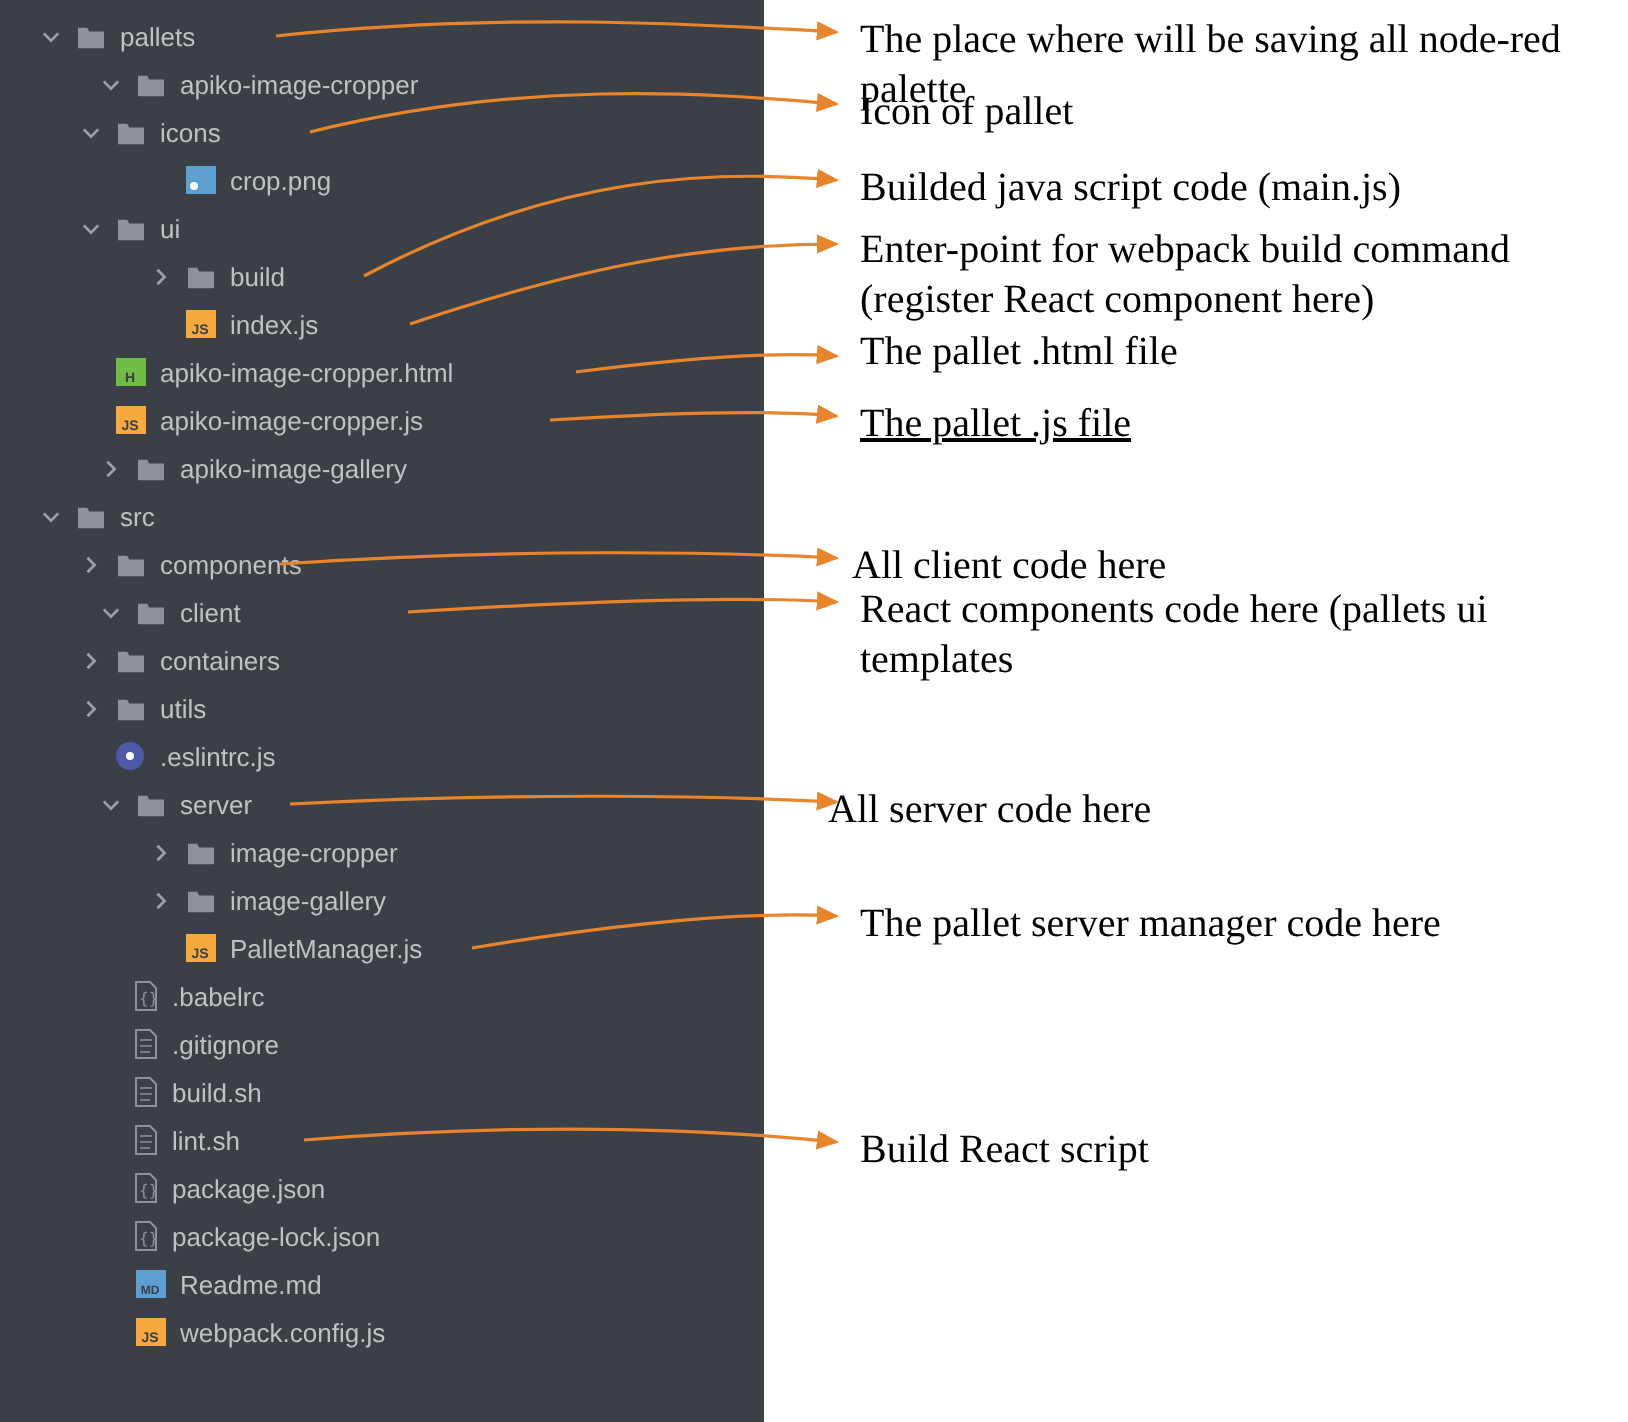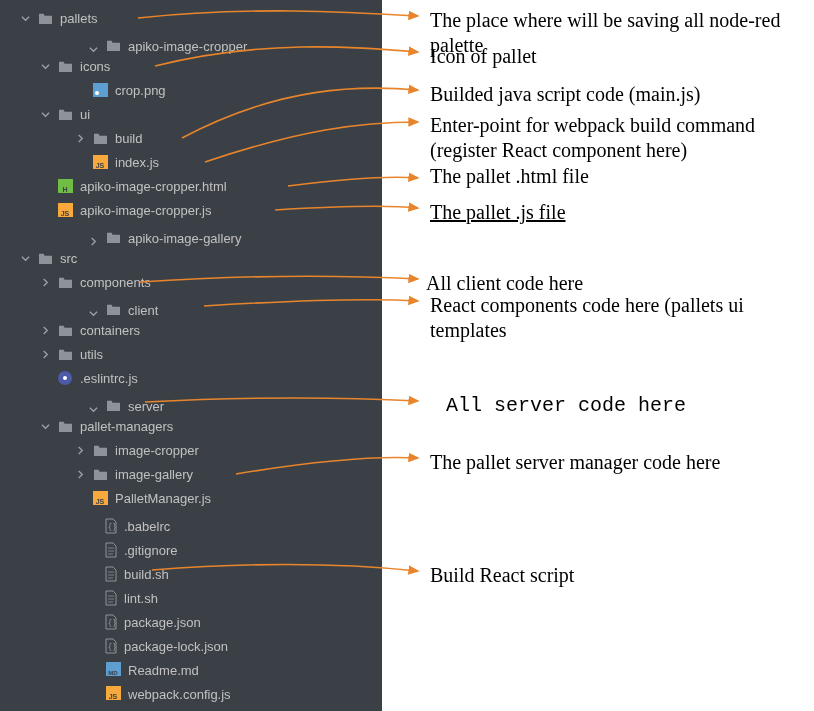--- a/index.html
+++ b/index.html
@@ -1,20 +1,20 @@
 <!DOCTYPE html>
 <html><head>
 <meta charset="utf-8">
 <style>
 * { margin: 0; padding: 0; box-sizing: border-box; }
 body { font-family: 'Helvetica Neue', Arial, sans-serif; font-size: 13px; background: #fff; width: 814px; height: 711px; position: relative; }
 .sidebar { width: 382px; height: 711px; background: #3b4046; position: absolute; left: 0; top: 0; padding-top: 6px; }
 .row { display: flex; align-items: center; height: 24px; color: #c1c1c1; cursor: default; }
 .indent-0 { padding-left: 18px; }
-.indent-1 { padding-left: 86px; align-items: flex-end; }
+.indent-1 { padding-left: 48px; }
 .indent-2 { padding-left: 38px; }
 .indent-3 { padding-left: 73px; }
 .chev { width: 14px; display: inline-flex; align-items: center; justify-content: center; margin-right: 4px; color: #9ba0a6; }
 .chev svg { width: 9px; height: 9px; }
 .nochev { width: 14px; margin-right: 4px; }
 .icon { width: 18px; height: 18px; display: inline-flex; align-items: center; justify-content: center; margin-right: 6px; }
 .label { color: #c1c1c1; }
 .folder-icon svg { width: 15px; height: 13px; fill: #8d9399; }
 .js-icon { width: 15px; height: 14px; background: #f7a93d; display: flex; align-items: flex-end; justify-content: center; font-size: 7px; font-weight: bold; color: #3b4046; font-family: Arial; }
 .html-icon { width: 15px; height: 14px; background: #6fbd44; display: flex; align-items: flex-end; justify-content: center; font-size: 7px; font-weight: bold; color: #3b4046; font-family: Arial; }
@@ -237,33 +237,20 @@
         </svg>
       </span>
     <span class="icon folder-icon">
         <svg viewBox="0 0 16 14">
           <path d="M1 2 L6 2 L7 4 L15 4 L15 13 L1 13 Z"></path>
         </svg>
       </span>
     <span class="label">server</span>
   </div>
 
-  <div class="row indent-2">
-    <span class="chev">
-        <svg viewBox="0 0 10 10">
-          <path d="M1 3 L5 7 L9 3" fill="none" stroke="#9ba0a6" stroke-width="1.5"></path>
-        </svg>
-      </span>
-    <span class="icon folder-icon">
-        <svg viewBox="0 0 16 14">
-          <path d="M1 2 L6 2 L7 4 L15 4 L15 13 L1 13 Z"></path>
-        </svg>
-      </span>
-    <span class="label">pallet-managers</span>
-  </div>
 
   <div class="row indent-3">
     <span class="chev">
         <svg viewBox="0 0 10 10">
           <path d="M3 1 L7 5 L3 9" fill="none" stroke="#9ba0a6" stroke-width="1.5"></path>
         </svg>
       </span>
     <span class="icon folder-icon">
         <svg viewBox="0 0 16 14">
           <path d="M1 2 L6 2 L7 4 L15 4 L15 13 L1 13 Z"></path>
@@ -380,21 +367,21 @@
 
 <div class="annotations">
   <div class="ann" style="left:48px; top:8px;">The place where will be saving all node-red palette</div>
   <div class="ann" style="left:48px; top:44px;">Icon of pallet</div>
   <div class="ann" style="left:48px; top:82px;">Builded java script code (main.js)</div>
   <div class="ann" style="left:48px; top:113px; width:370px;">Enter-point for webpack build command (register React component here)</div>
   <div class="ann" style="left:48px; top:164px;">The pallet .html file</div>
   <div class="ann" style="left:48px; top:200px;text-decoration:underline;">The pallet .js file</div>
   <div class="ann" style="left:44px; top:271px;">All client code here</div>
   <div class="ann" style="left:48px; top:293px; width:370px;">React components code here  (pallets ui templates</div>
-  <div class="ann" style="left:64px; top:393px;font-family:Liberation Mono, monospace;">All server code here</div>
+  <div class="ann" style="left:32px; top:393px;">All server code here</div>
   <div class="ann" style="left:48px; top:450px;">The pallet server manager code here</div>
   <div class="ann" style="left:48px; top:563px;">Build React script</div>
 </div>
 
 <svg class="arrow" style="left:0; top:0; width:814px; height:711px; position:absolute;">
   <defs>
     <marker id="ah" markerWidth="8" markerHeight="8" refX="6" refY="3" orient="auto">
       <path d="M0,0 L7,3 L0,6 Z" fill="#e8852c"></path>
     </marker>
   </defs>

